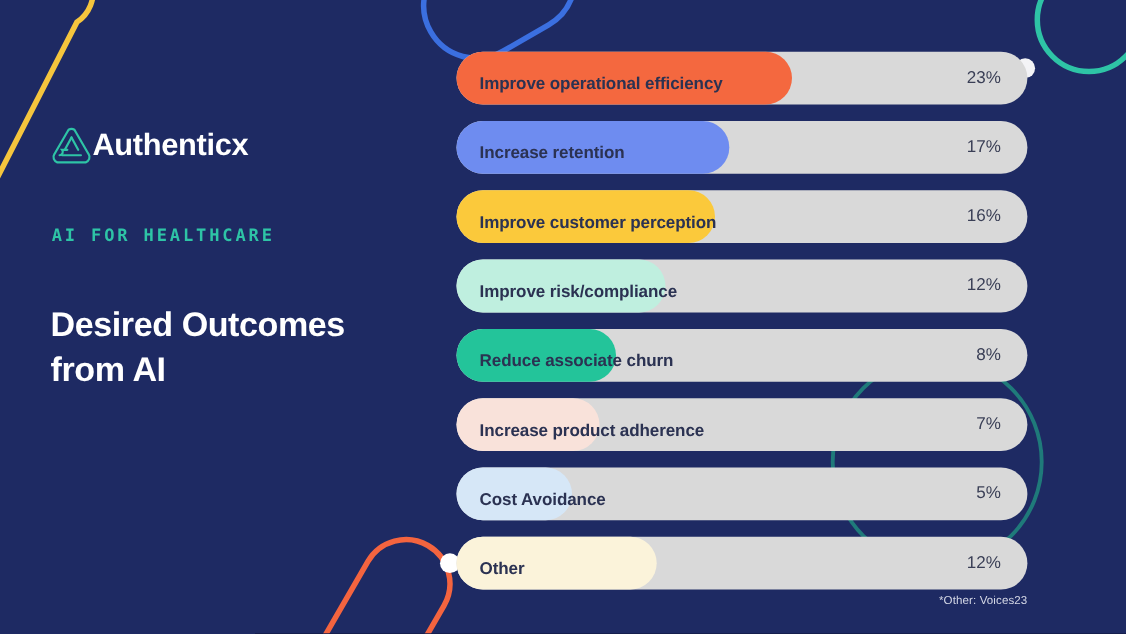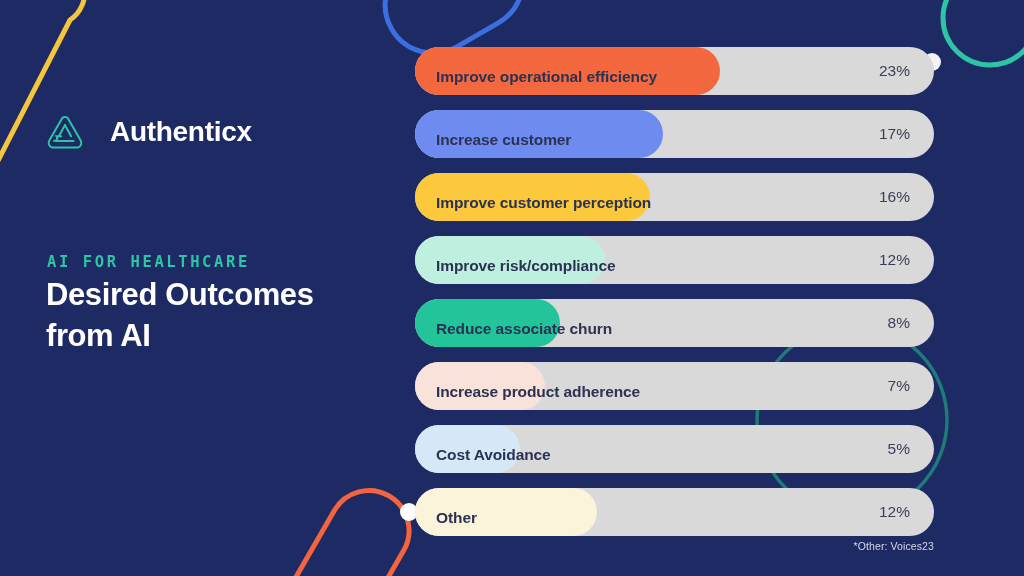--- a/index.html
+++ b/index.html
@@ -27,21 +27,21 @@
     width: 340px;
     height: 576px;
   }
 
   .logo-row {
     position: absolute;
     left: 0;
     top: 113px;
     display: flex;
     align-items: center;
-    gap: 26px;
+    gap: 0;
   }
   .logo-mark { width: 38px; height: 38px; display: block; }
   .logo-word {
     color: #ffffff;
     font-size: 28px;
     font-weight: 600;
     letter-spacing: -0.3px;
     line-height: 1;
     white-space: nowrap;
   }
@@ -49,21 +49,20 @@
   .eyebrow {
     position: absolute;
     left: 1px;
     top: 205px;
     color: #2ec4a6;
     font-family: "DejaVu Sans Mono", monospace;
     font-size: 15.5px;
     font-weight: 700;
     letter-spacing: 2.6px;
     white-space: nowrap;
-    margin-top: 48px;
   }
 
   .headline {
     position: absolute;
     left: 0;
     top: 231px;
     width: 330px;
     color: #ffffff;
     font-size: 31px;
     font-weight: 700;
@@ -195,21 +194,21 @@
   <div class="chart" id="chart">
       <div class="bar-row">
         <div class="bar-track"></div>
         <div class="bar-fill" style="width: 305px; background: rgb(244, 104, 63);"></div>
         <div class="bar-label">Improve operational efficiency</div>
         <div class="bar-value">23%</div>
       </div>
       <div class="bar-row">
         <div class="bar-track"></div>
         <div class="bar-fill" style="width: 248px; background: rgb(110, 140, 240);"></div>
-        <div class="bar-label">Increase customer</div>
+        <div class="bar-label">Increase retention</div>
         <div class="bar-value">17%</div>
       </div>
       <div class="bar-row">
         <div class="bar-track"></div>
         <div class="bar-fill" style="width: 235px; background: rgb(251, 201, 59);"></div>
         <div class="bar-label">Improve customer perception</div>
         <div class="bar-value">16%</div>
       </div>
       <div class="bar-row">
         <div class="bar-track"></div>

